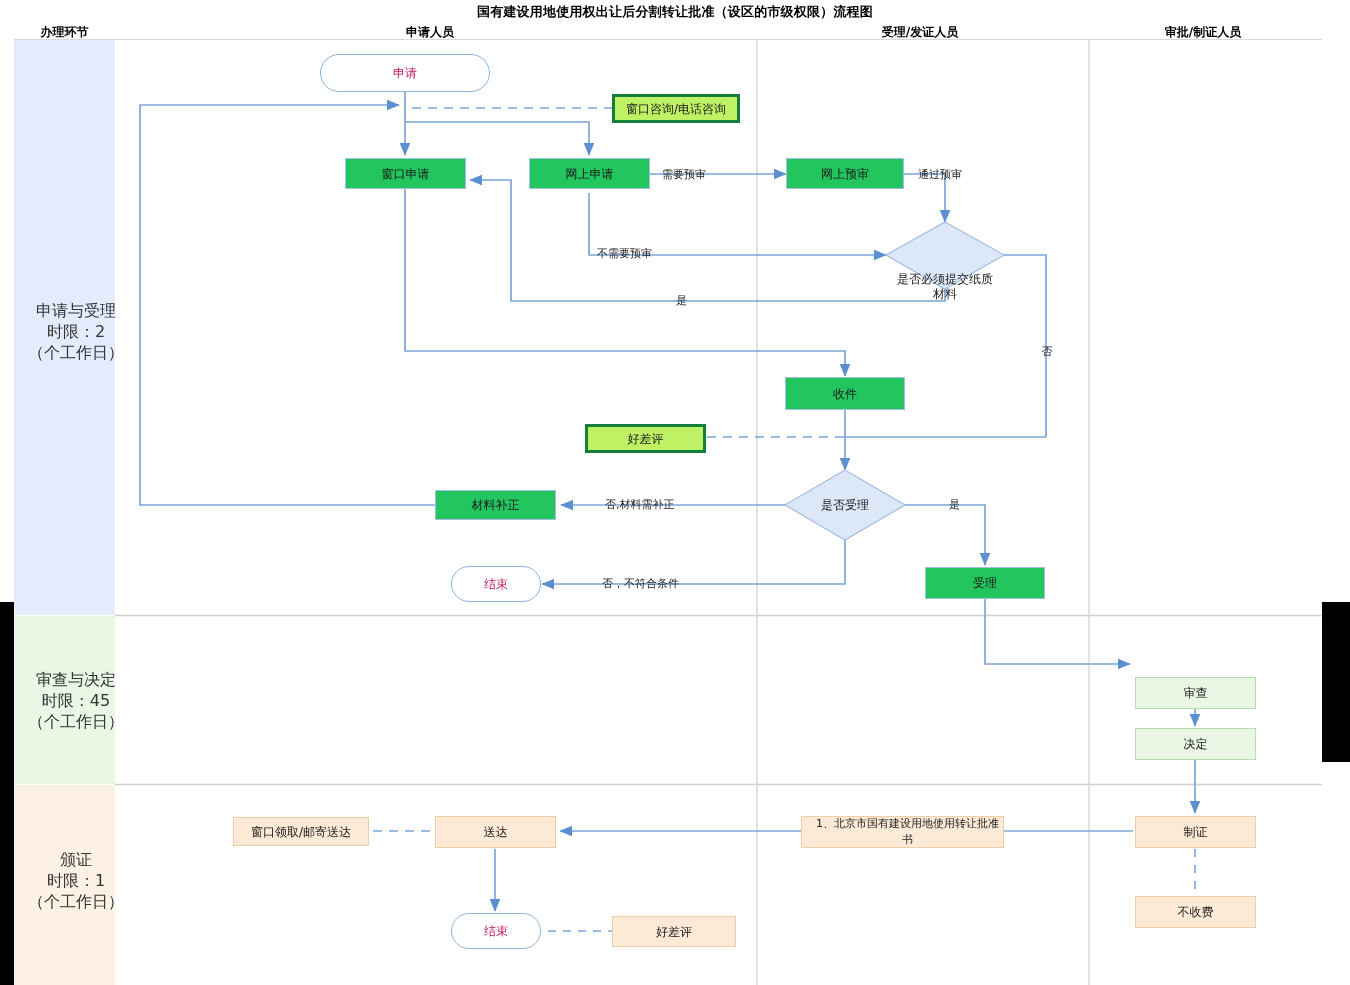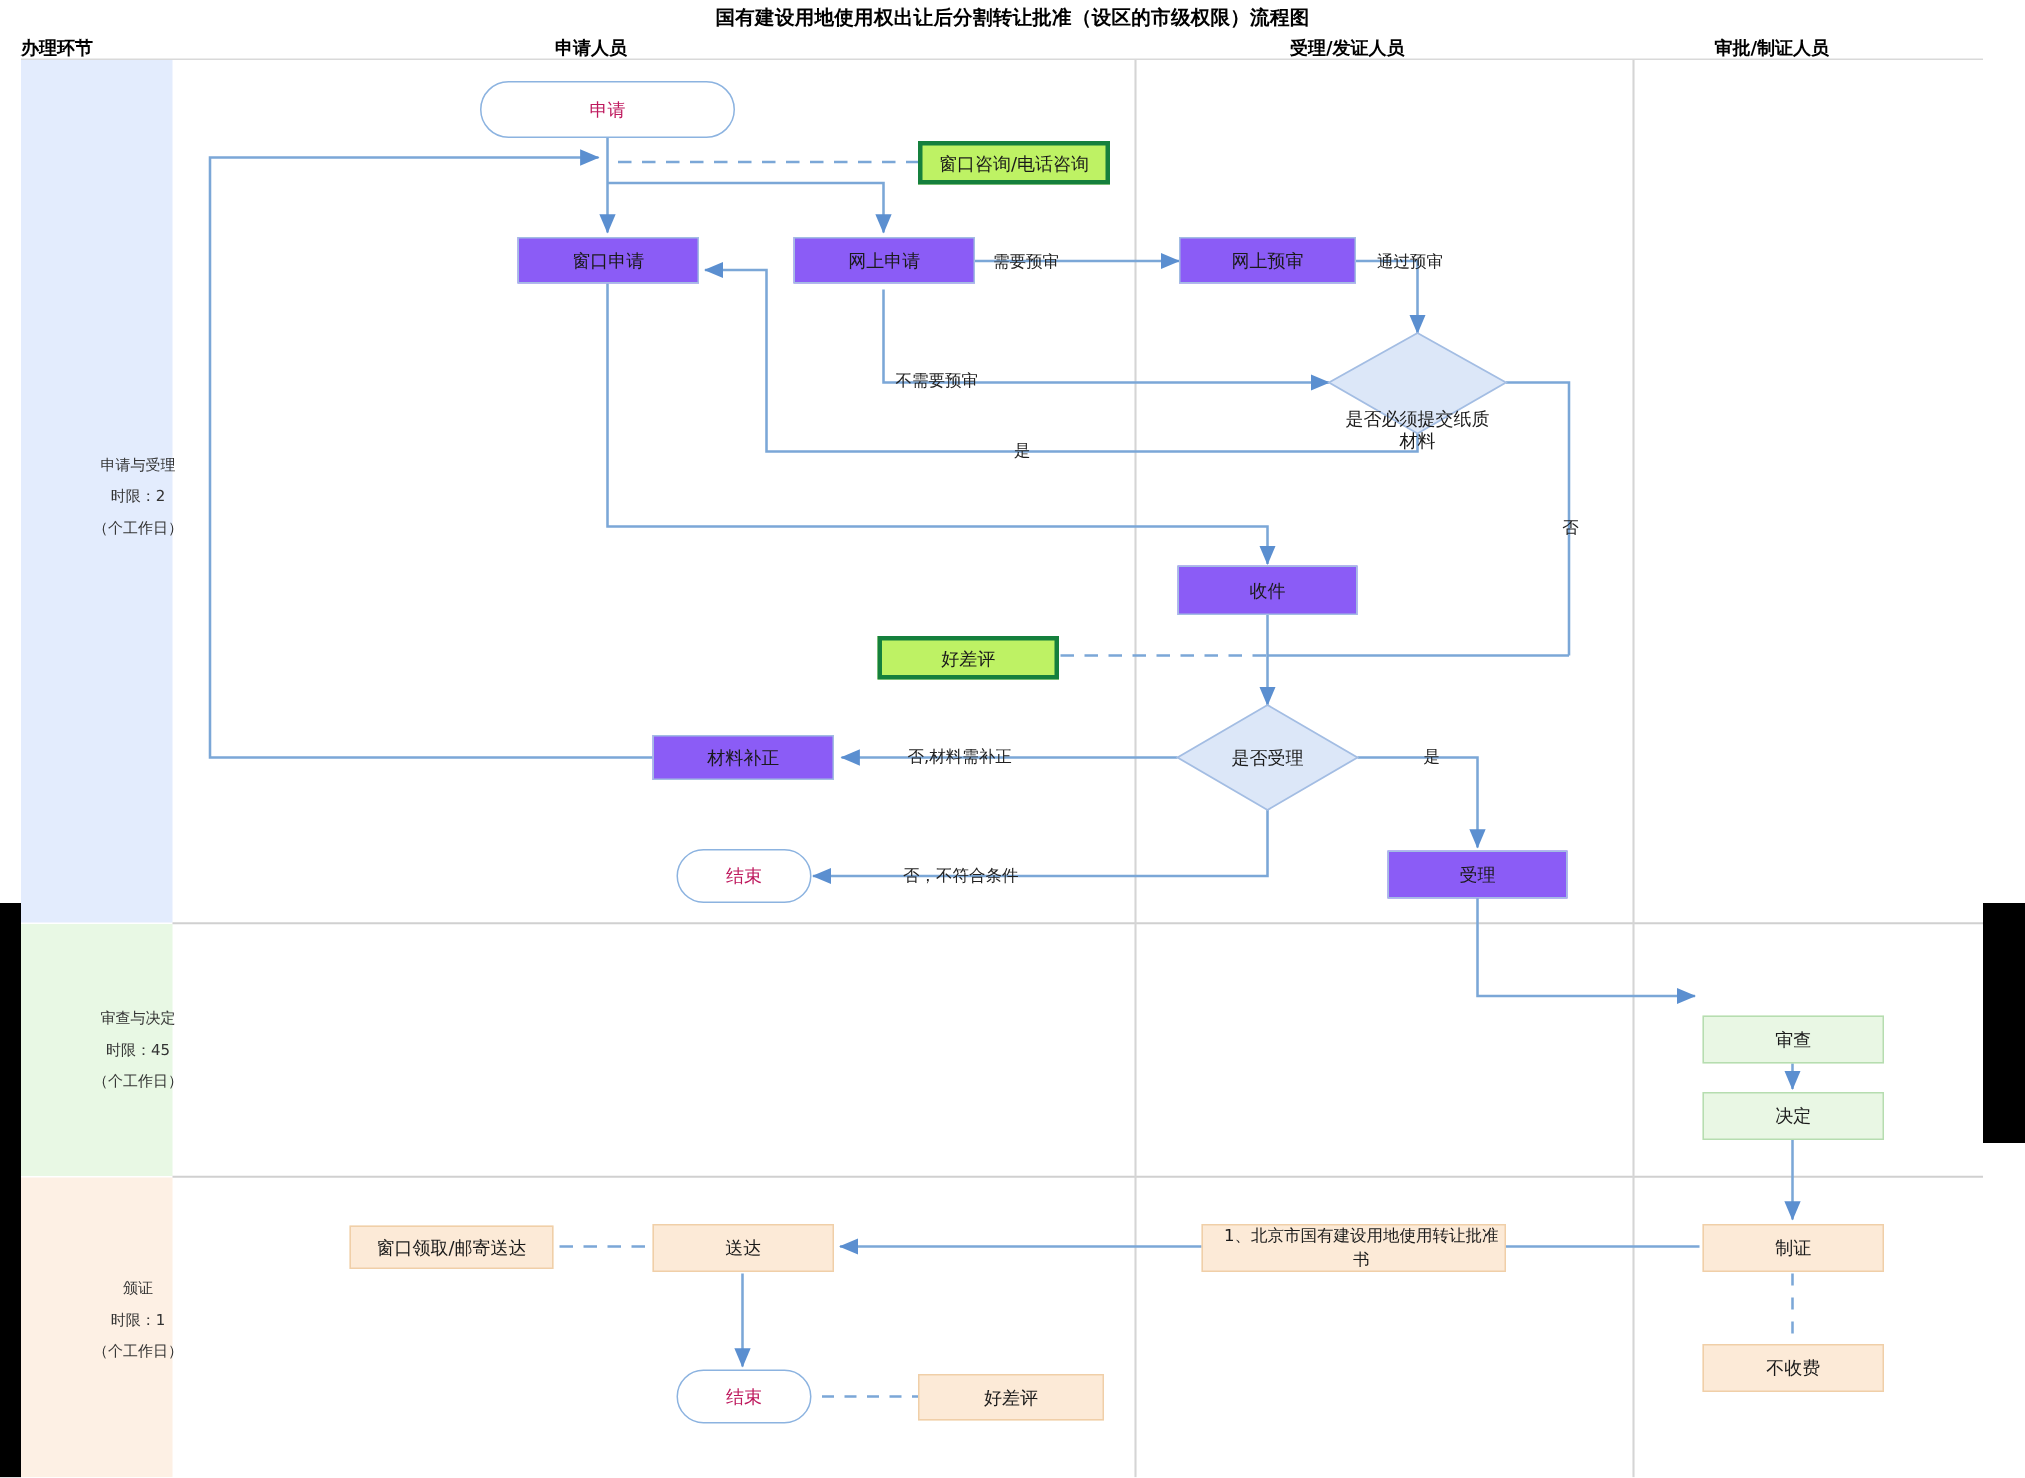--- a/index.html
+++ b/index.html
@@ -6,34 +6,34 @@
   body{font-family:"DejaVu Sans","Liberation Sans",sans-serif;}
   #root{position:relative;width:1350px;height:985px;overflow:hidden;background:#fff;}
   #svg{position:absolute;left:0;top:0;width:1350px;height:985px;}
 
   .title{
     position:absolute;left:0;top:3px;width:1350px;text-align:center;
     font-size:13px;font-weight:bold;color:#000;letter-spacing:.2px;
   }
   .colhead{
     position:absolute;font-size:12px;font-weight:bold;color:#000;
-    text-align:left;white-space:nowrap;
+    text-align:center;white-space:nowrap;
   }
   .lane-label{
     position:absolute;left:0;width:124px;text-align:center;
-    font-size:10px;color:#333;line-height:21px;white-space:pre-line;padding-left:16px;
+    font-size:16px;color:#333;line-height:21px;white-space:pre-line;
   }
 
   
   .node{
     position:absolute;box-sizing:border-box;display:flex;align-items:center;
     justify-content:center;text-align:center;font-size:12px;color:#1a1a1a;
     line-height:16px;
   }
-  .n-blue{background:#8b5cf6;border:1px solid #a3bde3;}
+  .n-blue{background:#22c55e;border:1px solid #a3bde3;}
   .n-blue2{background:#bef264;border:3px solid #15803d;}
   .n-green{background:#e9f7e4;border:1px solid #b6ddb0;}
   .n-orange{background:#fcead7;border:1px solid #f0cfa8;}
   .n-term{
     background:#ffffff;border:1px solid #8cb3e0;border-radius:20px;
     color:#be185d;
   }
   .n-note{background:#fcead7;border:1px solid #f0cfa8;font-size:11px;}
   .n-note-l{justify-content:flex-start;padding-left:10px;}
   .diamond-label{

